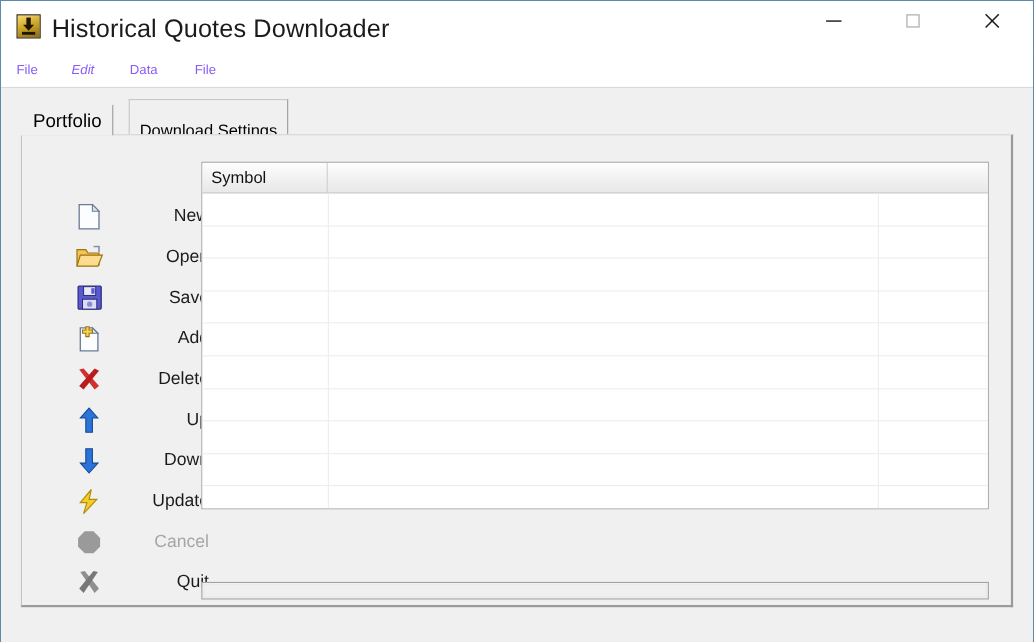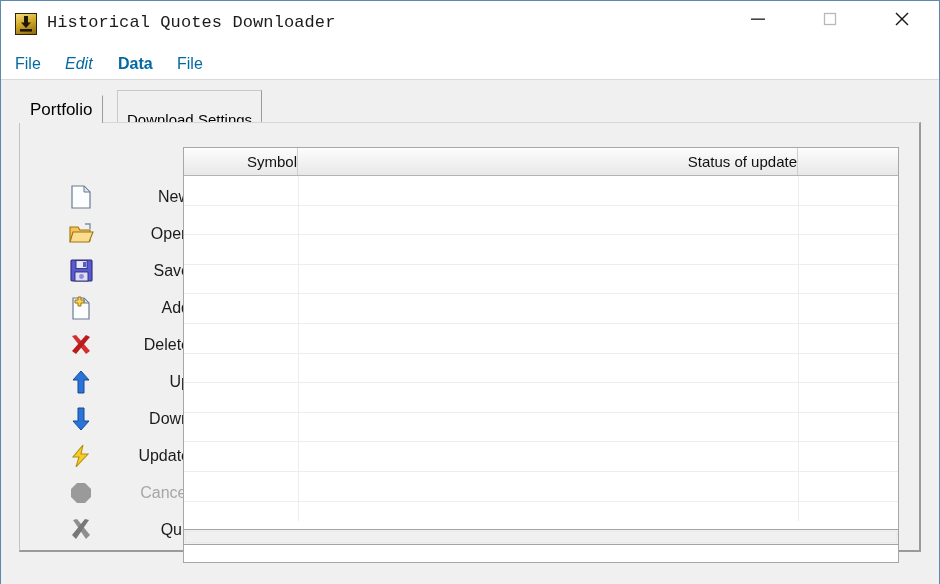--- a/index.html
+++ b/index.html
@@ -39,25 +39,24 @@
     left: 14px; top: 12px;
     width: 22px; height: 22px;
     background: linear-gradient(160deg, #f4dd7a 0%, #d2a927 45%, #8a6a10 100%);
     border: 1px solid #2c2407;
     box-sizing: border-box;
   }
   .app-icon svg { display:block; }
   .title-text {
     position: absolute;
     left: 46px; top: 12px;
-    font-size: 17px;
+    font-size: 23px;
     color: #1b1b1b;
     letter-spacing: 0.1px;
     white-space: nowrap;
-    font-family: Liberation Mono, monospace;
   }
   .tb-btn {
     position: absolute;
     top: 0;
     width: 46px; height: 36px;
     cursor: default;
   }
   .tb-min  { left: 734px; }
   .tb-max  { left: 806px; }
   .tb-close{ left: 878px; }
@@ -70,29 +69,29 @@
     width: 938px;
     height: 31px;
     background: #ffffff;
     border-bottom: 1px solid #d9d9d9;
   }
   .menu-item {
     position: absolute;
     top: 4px;
     height: 23px;
     line-height: 23px;
-    font-size: 16px;
-    color: #0369a1;
+    font-size: 12px;
+    color: #8b5cf6;
     padding: 0 4px;
     cursor: default;
     white-space: nowrap;
   }
   .menu-file { left: 10px; }
   .menu-edit { left: 60px; font-style: italic; }
-  .menu-data { left: 113px; font-weight: bold; }
+  .menu-data { left: 113px; }
   .menu-help { left: 172px; }
 
   
   .content {
     position: absolute;
     left: 0; top: 79px;
     width: 938px;
     height: 504px;
     background: #f0f0f0;
   }
@@ -179,26 +178,25 @@
     color: #1b1b1b;
     white-space: nowrap;
   }
   .side-btn.disabled .side-label { color: #a6a6a6; }
 
   
   .listwrap {
     position: absolute;
     left: 163px; top: 24px;
     width: 716px;
-    height: 416px;
+    height: 316px;
     box-sizing: border-box;
     border: 1px solid #a7a7a7;
     background: #ffffff;
     overflow: hidden;
-    text-align: right;
   }
   .lv-header {
     position: relative;
     height: 27px;
     background: linear-gradient(#fdfdfd, #f1f1f1 55%, #e8e8e8 100%);
     border-bottom: 1px solid #b4b4b4;
   }
   .lv-th {
     position: absolute;
     top: 0;
@@ -405,21 +403,20 @@
               <path d="M20 2 L16 1 L3 17 L7 21 Z" fill="#787878"></path>
             </svg>
           </span>
           <span class="side-label">Quit</span>
         </div>
       </div>
 
       <div class="listwrap">
         <div class="lv-header">
           <div class="lv-th lv-th-0">Symbol</div>
-          <div class="lv-th lv-th-1">Status of update</div>
         </div>
         <div class="lv-body">
           <div class="lv-colline lv-colline-1"></div>
           <div class="lv-colline lv-colline-2"></div>
           <div class="lv-row"></div>
           <div class="lv-row"></div>
           <div class="lv-row"></div>
           <div class="lv-row"></div>
           <div class="lv-row"></div>
           <div class="lv-row"></div>

